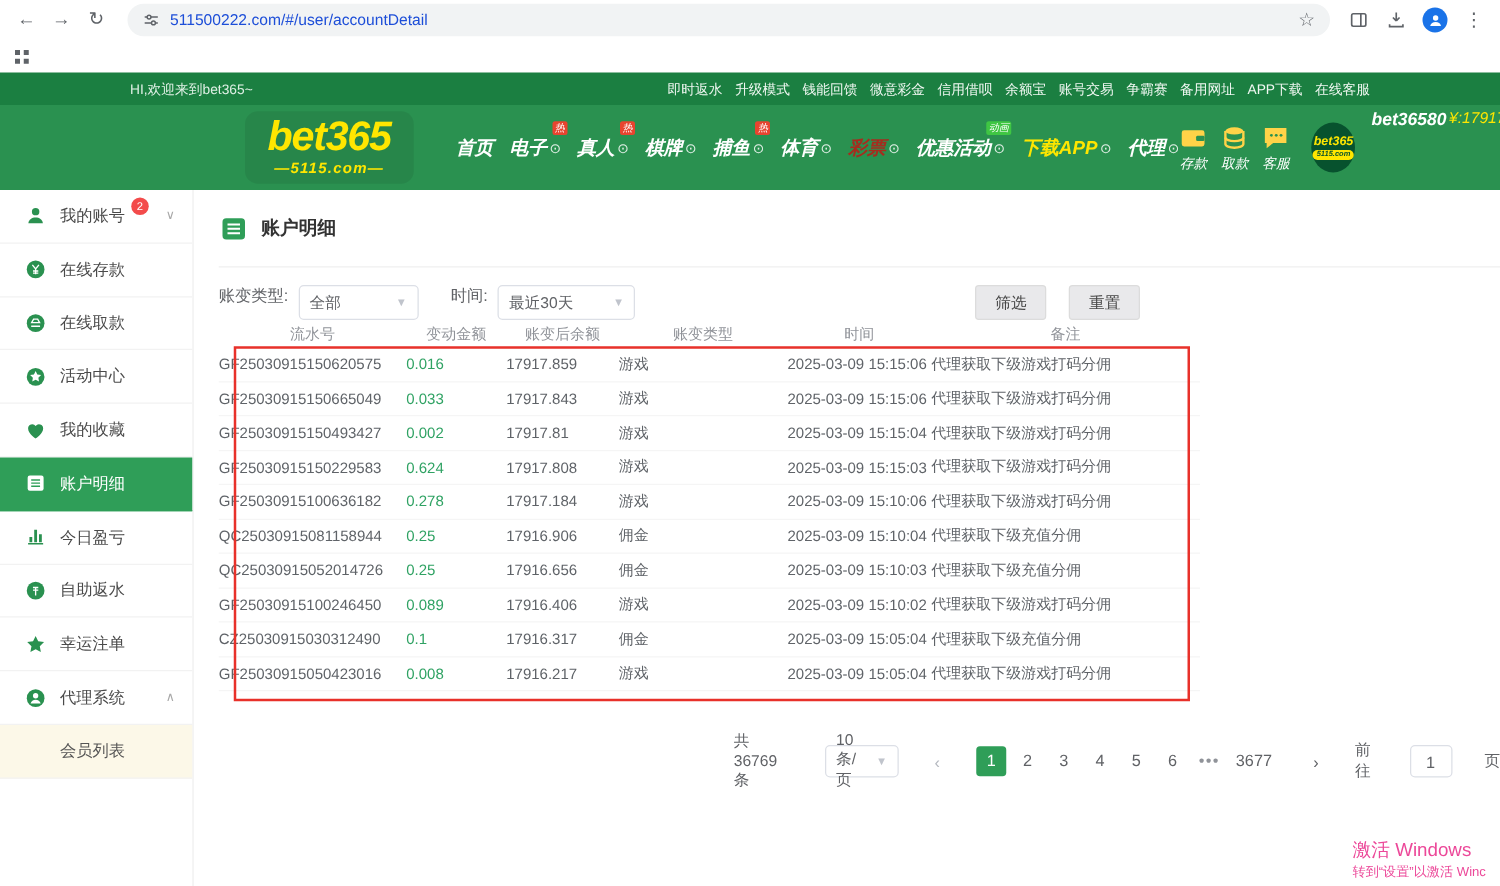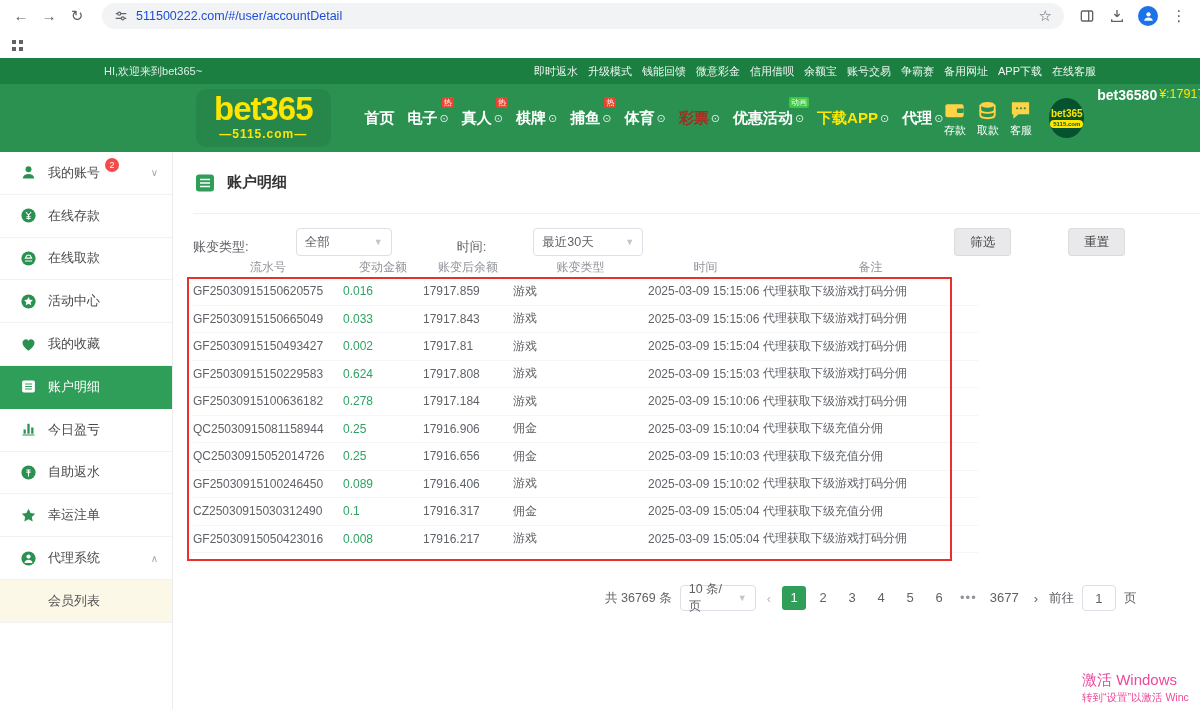--- a/index.html
+++ b/index.html
@@ -32,21 +32,21 @@
   .apps-ic{width:11px;height:11px;position:relative;display:inline-block;}
   .apps-ic::before{content:"";position:absolute;left:0;top:0;width:4px;height:4px;background:#5f6368;
     box-shadow:7px 0 0 #5f6368,0 7px 0 #5f6368,7px 7px 0 #5f6368;}
 
   
   .topbar{height:26px;background:var(--topbar-green);display:flex;align-items:center;padding:0 104px;color:#dff0e5;font-size:11px;}
   .topbar-links{margin-left:auto;display:flex;gap:10px;white-space:nowrap;}
   .tb-link{color:#f0f8f2;}
 
   
-  .header{height:68px;background:var(--header-green);display:flex;align-items:center;padding:0 98px 0 196px;}
+  .header{height:68px;background:var(--header-green);display:flex;align-items:center;padding:0 98px 0 196px;font-style:italic;}
   .logo{display:flex;flex-direction:column;align-items:center;background:rgba(0,0,0,.07);border-radius:10px;padding:3px 18px 6px;}
   .logo-text{font-size:33px;font-weight:800;color:var(--logo-yellow);line-height:1.05;letter-spacing:-1px;}
   .logo-sub{font-size:12px;font-weight:700;color:var(--logo-yellow);letter-spacing:1px;}
   .nav{display:flex;align-items:center;gap:13px;margin-left:34px;color:#fff;font-weight:700;font-size:15px;}
   .nav-item{position:relative;display:flex;align-items:center;gap:2px;white-space:nowrap;}
   .nav-caret{font-size:11px;font-weight:400;opacity:.85;}
   .nav-badge{position:absolute;top:-12px;right:-5px;font-size:8px;font-weight:400;color:#fff;padding:0 2px;border-radius:2px;line-height:11px;}
   .right-cluster{margin-left:auto;display:flex;align-items:center;gap:9px;}
   .qa{display:flex;flex-direction:column;align-items:center;gap:1px;color:#fff;font-size:11px;}
   .qa-ic svg{width:23px;height:23px;fill:#ffd348;display:block;}
@@ -69,40 +69,40 @@
   .sb-item.active .sb-icon svg [stroke]{stroke:var(--accent-green);}
   .sb-badge{background:#f34b4b;color:#fff;font-size:9px;width:14px;height:14px;line-height:14px;border-radius:50%;text-align:center;margin-left:-6px;transform:translateY(-8px);}
   .sb-chev{margin-left:auto;color:#a8a8a8;font-size:10px;}
   .sb-item.sub{background:#fcf8e8;padding-left:48px;color:#555;}
 
   .content{flex:1;padding-left:20px;position:relative;background:#fff;}
   .title-row{height:62px;display:flex;align-items:center;gap:10px;border-bottom:1px solid #f0f0f0;}
   .title-ic svg{width:24px;height:24px;fill:var(--accent-green);display:block;}
   .page-title{font-size:15px;color:#333;font-weight:700;}
 
-  .filter-row{display:flex;align-items:flex-end;margin-top:14px;font-size:13px;color:#606266;height:28px;gap:39px;}
+  .filter-row{display:flex;align-items:flex-start;margin-top:14px;font-size:13px;color:#606266;height:28px;}
   .f-label{margin-right:8px;}
   .sel{height:28px;border:1px solid #dcdfe6;border-radius:4px;background:#fff;display:flex;align-items:center;justify-content:space-between;padding:0 8px;color:#606266;font-size:12.5px;}
   .sel-type{width:96px;}
   .sel-time{width:110px;}
   .sel .caret{color:#c0c4cc;font-size:9px;margin-left:6px;}
   .gap-time{margin-left:26px;}
   .btn{height:28px;padding:0 15px;background:#e9e9eb;border:1px solid #dcdcdc;border-radius:3px;font-size:12.5px;color:#444;display:flex;align-items:center;}
   .btn-filter{margin-left:272px;}
   .btn-reset{margin-left:18px;}
 
   .table{width:785px;}
   .thead,.tr{display:grid;grid-template-columns:150px 80px 90px 135px 115px 215px;align-items:center;}
   .thead{height:22px;}
   .th{text-align:center;font-size:12px;color:#909399;}
   .tr{height:27.5px;border-bottom:1px solid #f5f5f5;}
   .td{text-align:left;font-size:12px;color:#5f6368;white-space:nowrap;overflow:hidden;}
   .td.amt{color:var(--amount-green);}
 
-  .pagination{display:flex;align-items:center;margin-top:32px;margin-left:412px;font-size:12.5px;color:#606266;gap:8px;}
+  .pagination{display:flex;align-items:center;margin-top:32px;margin-left:412px;font-size:12.5px;color:#606266;gap:26px;}
   .pp-sel{width:76px;height:26px;}
   .pg-list{display:flex;align-items:center;gap:5px;}
   .pg{min-width:24px;height:24px;line-height:24px;text-align:center;border-radius:3px;font-size:13px;color:#606266;padding:0 4px;}
   .pg.active{background:var(--accent-green);color:#fff;}
   .pg.dots{color:#909399;letter-spacing:1px;}
   .pg-chev{font-size:13px;color:#606266;padding:0 3px;}
   .pg-chev.prev{color:#b4b8bf;}
   .goto-input{width:34px;height:26px;border:1px solid #dcdfe6;border-radius:4px;text-align:center;font-size:13px;color:#606266;font-family:inherit;}
 
   .annot-box{position:absolute;left:187px;top:277px;width:765px;height:284px;border:2px solid var(--annot-red);pointer-events:none;}

